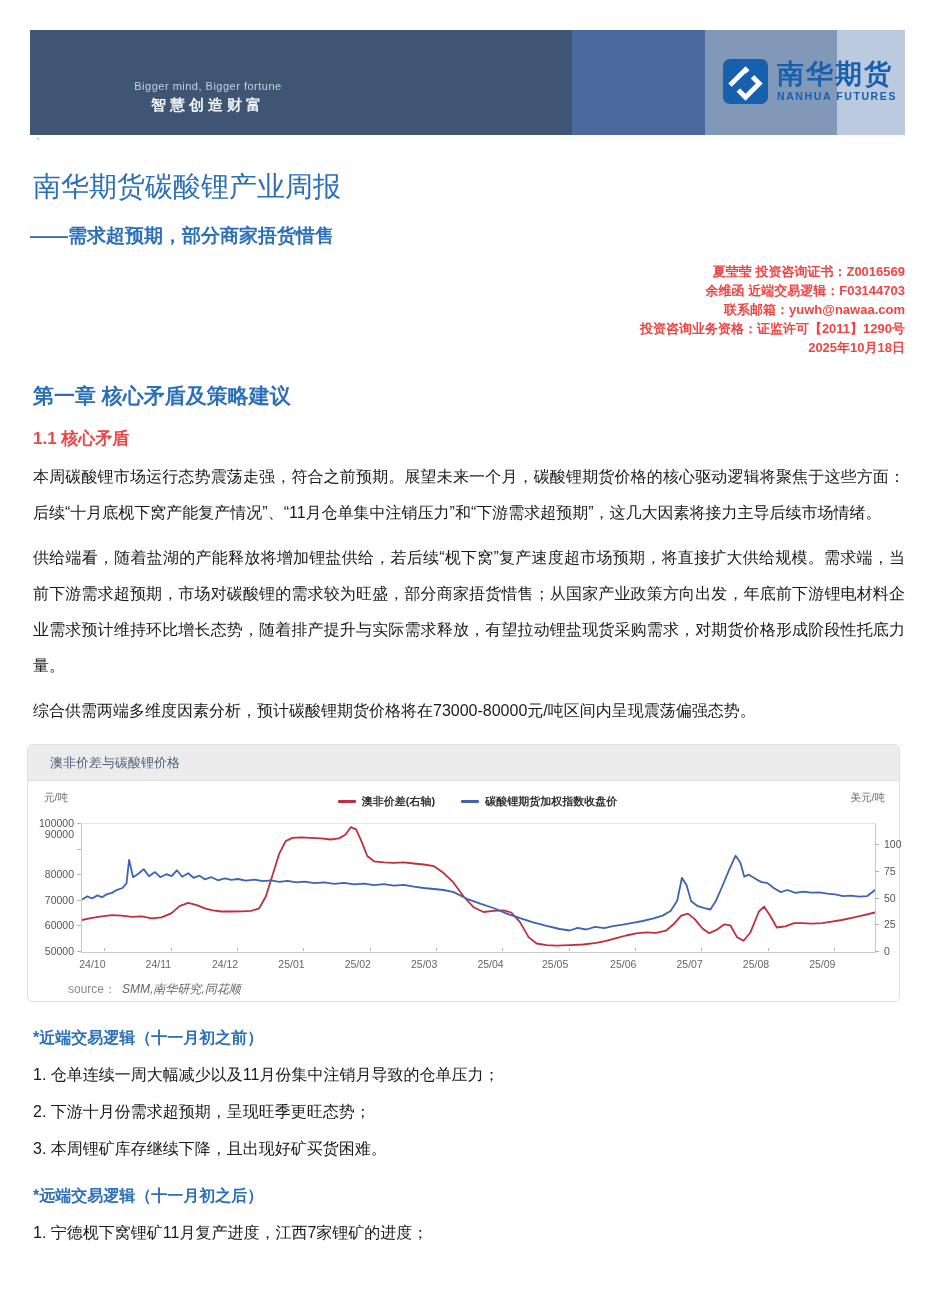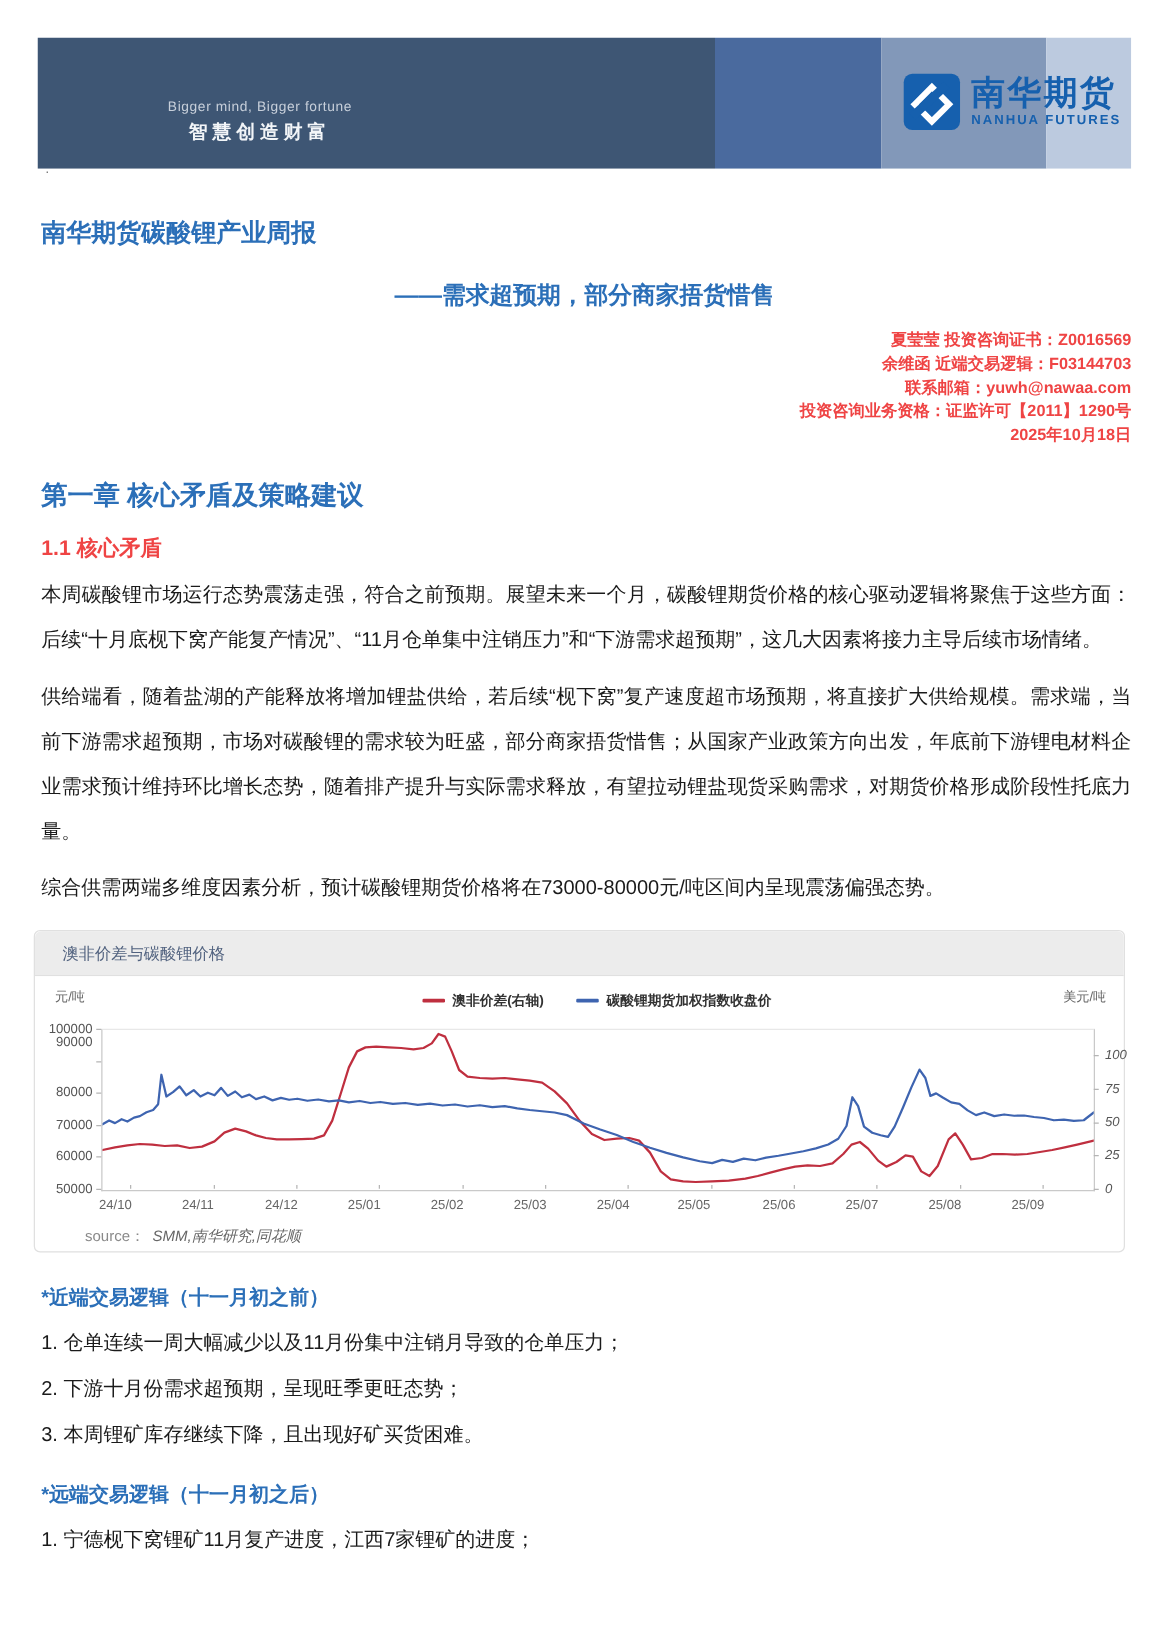--- a/index.html
+++ b/index.html
@@ -16,40 +16,40 @@
   .slogan{position:absolute;left:58px;top:50px;width:240px;text-align:center;}
   .slogan-en{font-size:11px;color:#c7cfda;letter-spacing:.5px;}
   .slogan-zh{margin-top:4px;font-size:15px;color:#f2f5f8;letter-spacing:4px;font-weight:bold;}
   .logo{position:absolute;right:8px;top:28px;display:flex;align-items:center;gap:8px;}
   .logo-icon{width:47px;height:47px;display:block;}
   .logo-zh{font-size:27px;font-weight:bold;letter-spacing:2px;line-height:27px;}
   .logo-en{font-size:10.5px;font-weight:bold;letter-spacing:1.6px;margin-top:2px;}
   .tiny-dot{position:absolute;left:36px;top:132px;font-size:11px;color:#777;}
 
   
-  h1.title{margin:37px 0 0 3px;font-size:20px;line-height:30px;font-weight:bold;}
-  .subtitle{margin-top:21px;text-align:center;font-size:19px;font-weight:bold;}
+  h1.title{margin:37px 0 0 3px;font-size:28px;line-height:30px;font-weight:normal;}
+  .subtitle{margin-top:21px;text-align:left;font-size:19px;font-weight:bold;}
   .meta{margin-top:13px;text-align:right;font-size:13px;font-weight:bold;color:#ef4444;line-height:19px;}
 
   h2.chapter{margin:25px 0 0 3px;font-size:21px;font-weight:bold;}
   h3.subsection{margin:17px 0 0 3px;font-size:17px;font-weight:bold;}
   p.body-par{margin:9px 0 0 3px;font-size:16px;line-height:36px;text-align:justify;color:#1a1a1a;}
 
   
   .panel{margin-top:15px;margin-left:-3px;width:873px;height:258px;border:1px solid #e0e0e0;border-radius:5px;background:#fff;box-sizing:border-box;}
   .panel-header{height:35px;line-height:35px;background:#ececec;border-bottom:1px solid #e0e0e0;border-radius:5px 5px 0 0;padding-left:22px;font-size:13px;color:#51627f;}
   .panel-body{position:relative;height:194px;}
   .unit-left{position:absolute;left:16px;top:10px;font-size:10.5px;color:#666;}
   .unit-right{position:absolute;right:14px;top:10px;font-size:10.5px;color:#666;}
   .legend{position:absolute;left:53px;top:12px;width:793px;text-align:center;font-size:11px;color:#333;font-weight:bold;}
   .legend .li{display:inline-flex;align-items:center;margin:0 13px;}
   .legend .swatch{display:inline-block;width:18px;height:3px;margin-right:6px;border-radius:1px;}
   .plot{position:absolute;left:53px;top:42px;width:793px;height:128px;border-left:1px solid #c9c9c9;border-right:1px solid #c9c9c9;border-bottom:1px solid #c9c9c9;border-top:1px solid #e8e8e8;box-sizing:content-box;}
   .ytick-l{position:absolute;width:46px;text-align:right;font-size:10.5px;color:#555;}
-  .ytick-r{position:absolute;left:856px;font-size:10.5px;color:#555;font-style:italic;}
+  .ytick-r{position:absolute;left:856px;font-size:10.5px;color:#555;}
   .xtick{position:absolute;width:50px;margin-left:-25px;font-size:10.5px;color:#666;}
   .tkm{position:absolute;background:#b5b5b5;}
   .source-row{padding:6px 0 0 40px;font-size:12px;color:#8a8a8a;}
   .src-value{font-style:italic;color:#666;margin-left:6px;}
 
   
   .logic-heading{margin:26px 0 0 3px;font-size:16px;font-weight:bold;}
   p.logic-item{margin:15px 0 0 3px;font-size:16px;line-height:22px;color:#1a1a1a;}
 </style>
 </head>

